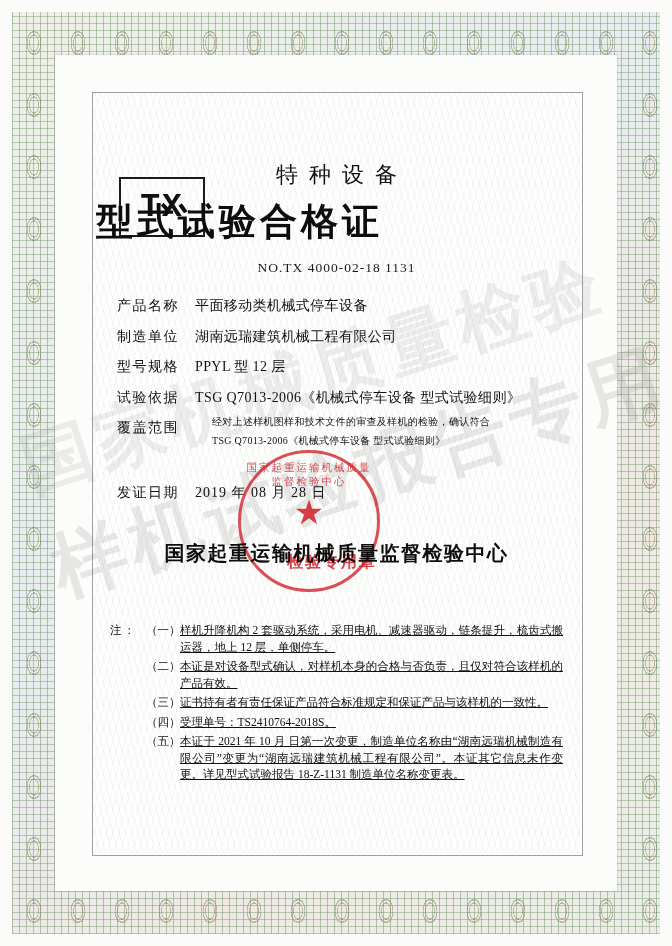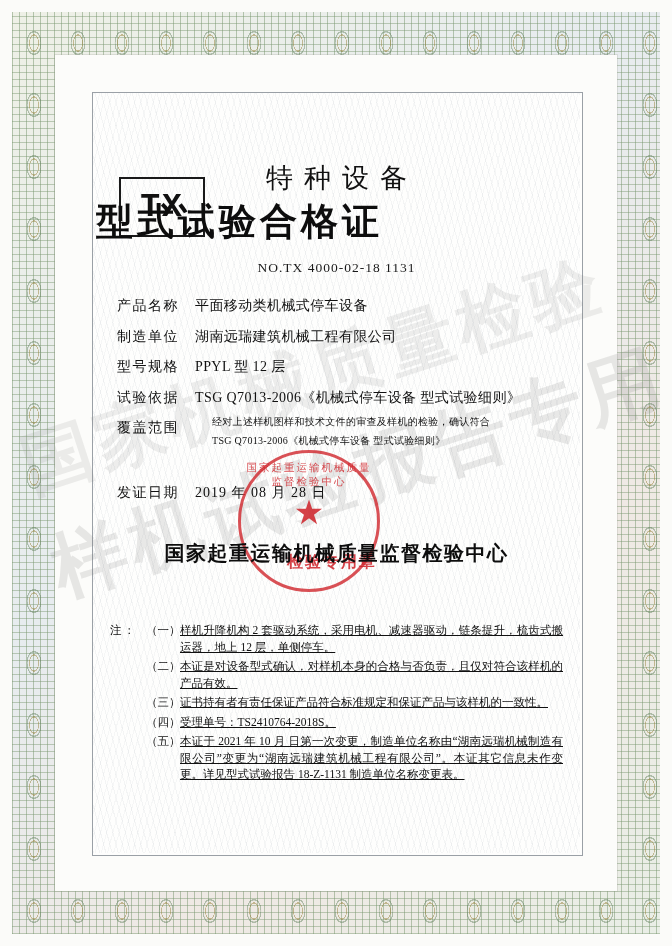--- a/index.html
+++ b/index.html
@@ -120,21 +120,21 @@
     font-weight: bold;
     letter-spacing: 2px;
     color: #111;
   }
 
   .title-1 {
     position: absolute;
     top: 68px;
     left: 0; right: 0;
     text-align: center;
-    font-size: 27px;
+    font-size: 22px;
     letter-spacing: 11px;
     color: #111;
     font-family: Liberation Serif, serif;
     text-indent: 11px;
   }
   .title-2 {
     position: absolute;
     top: 105px;
     left: 0; right: 0;
     text-align: left;

